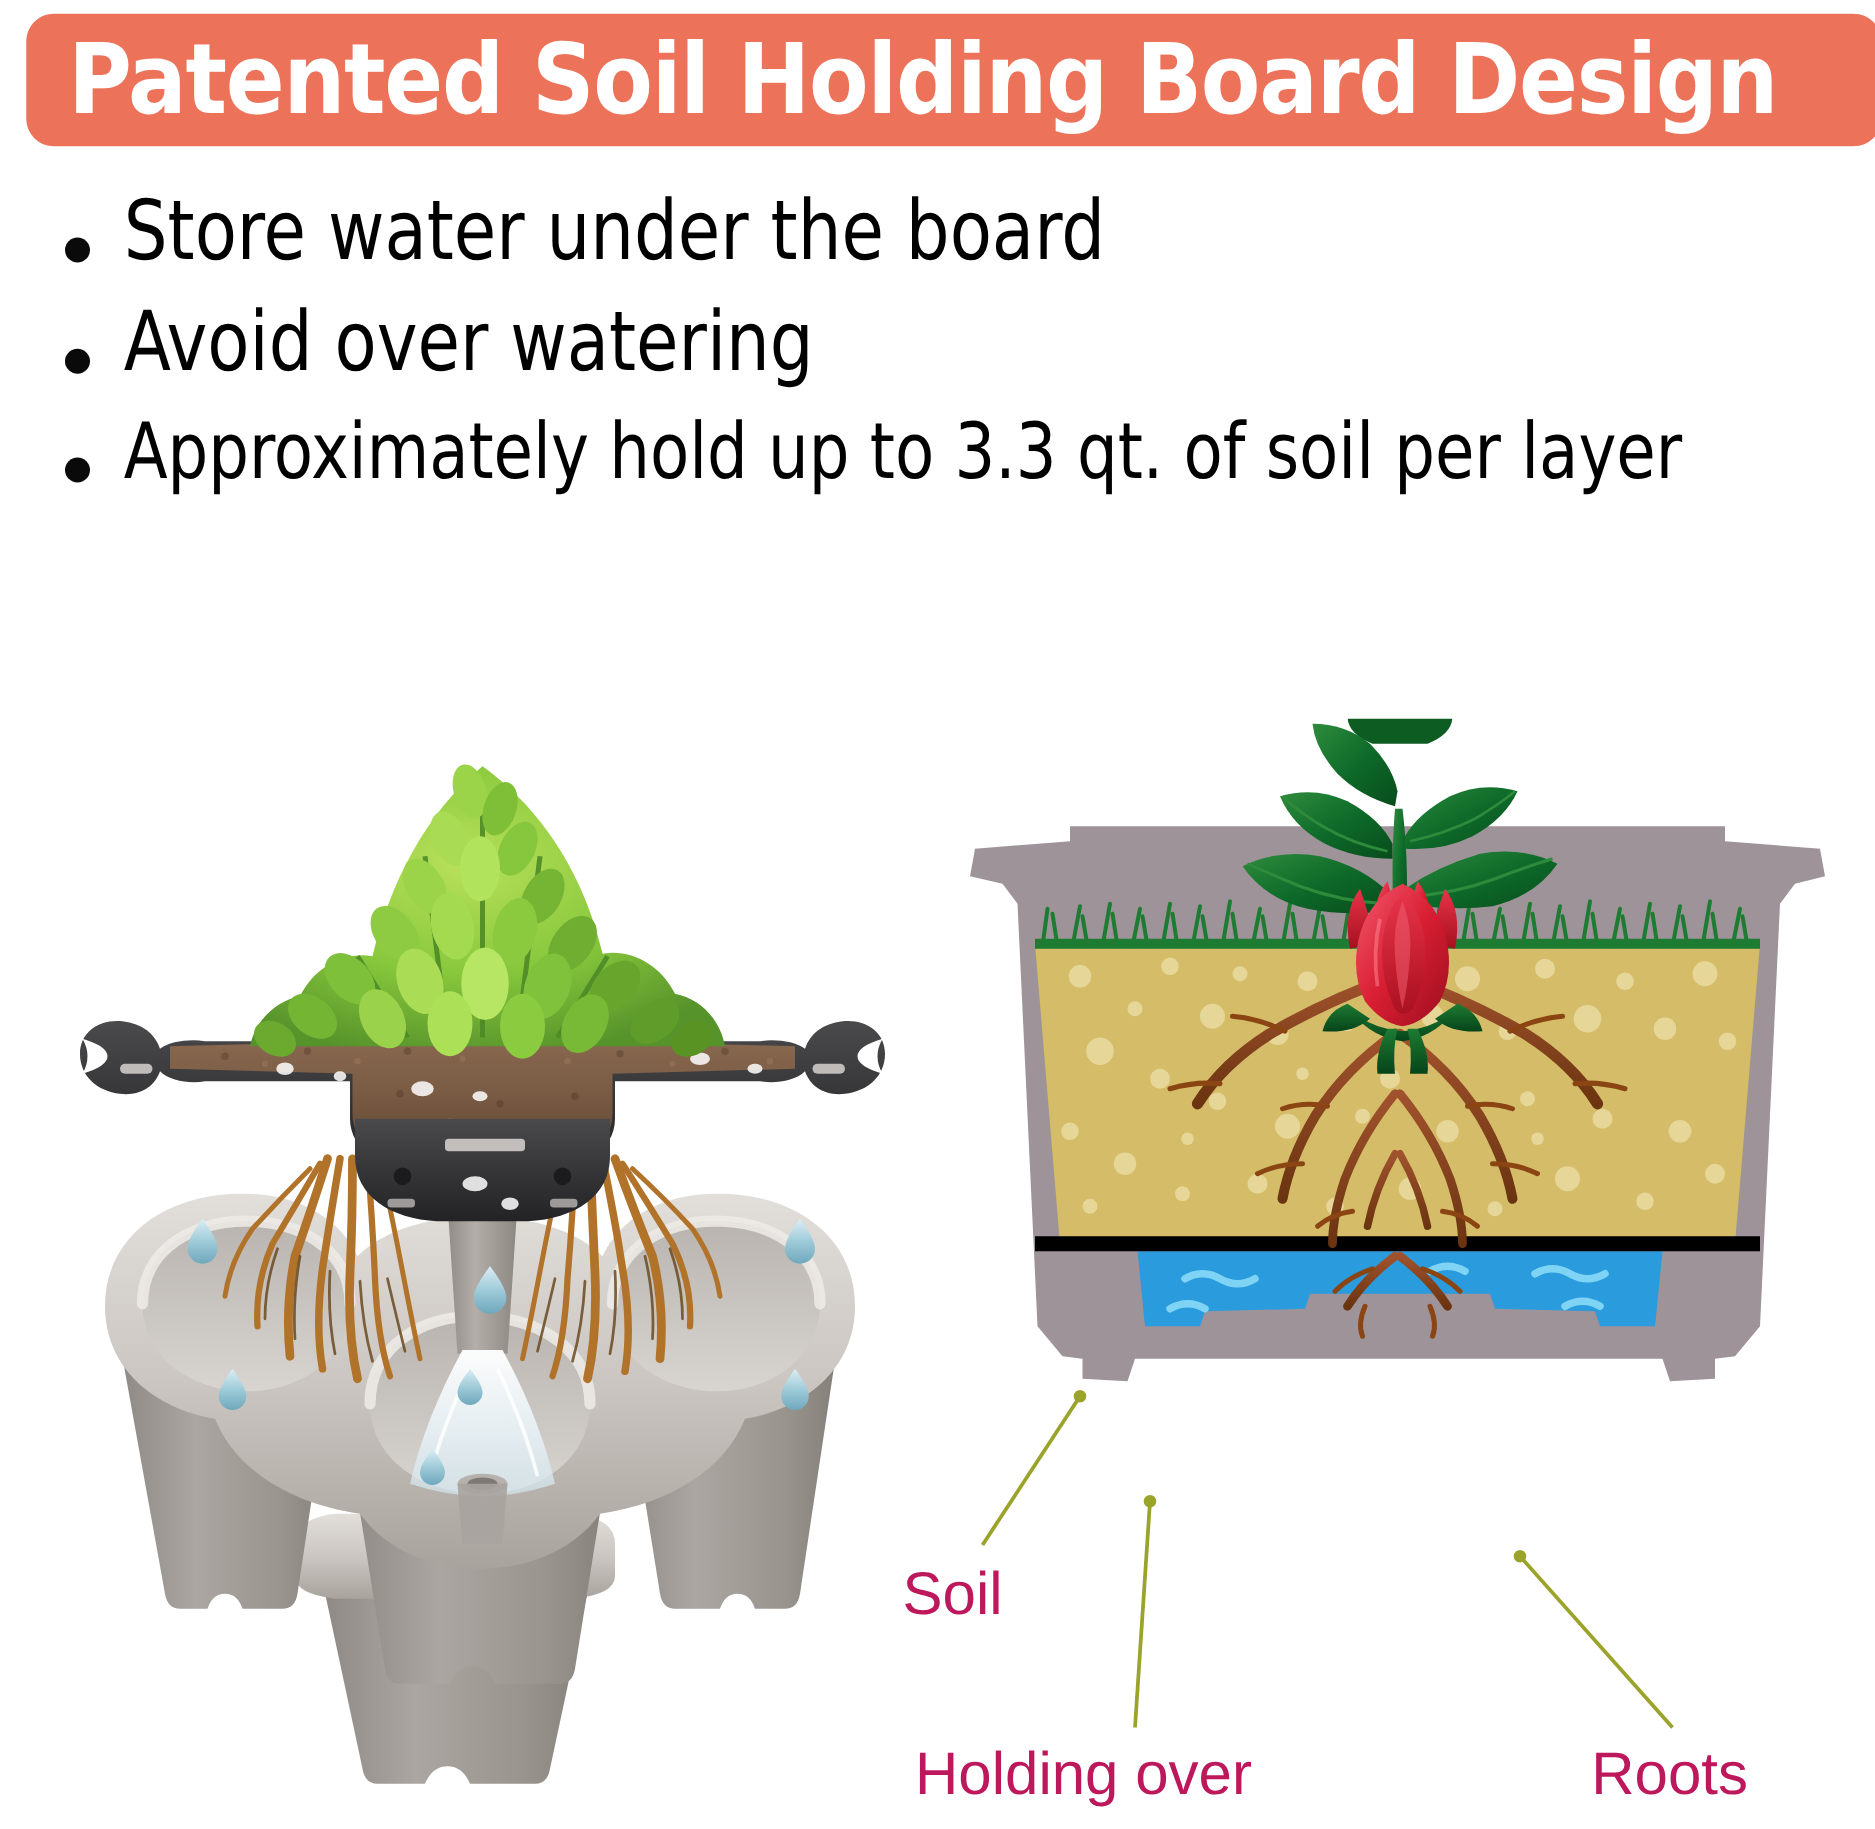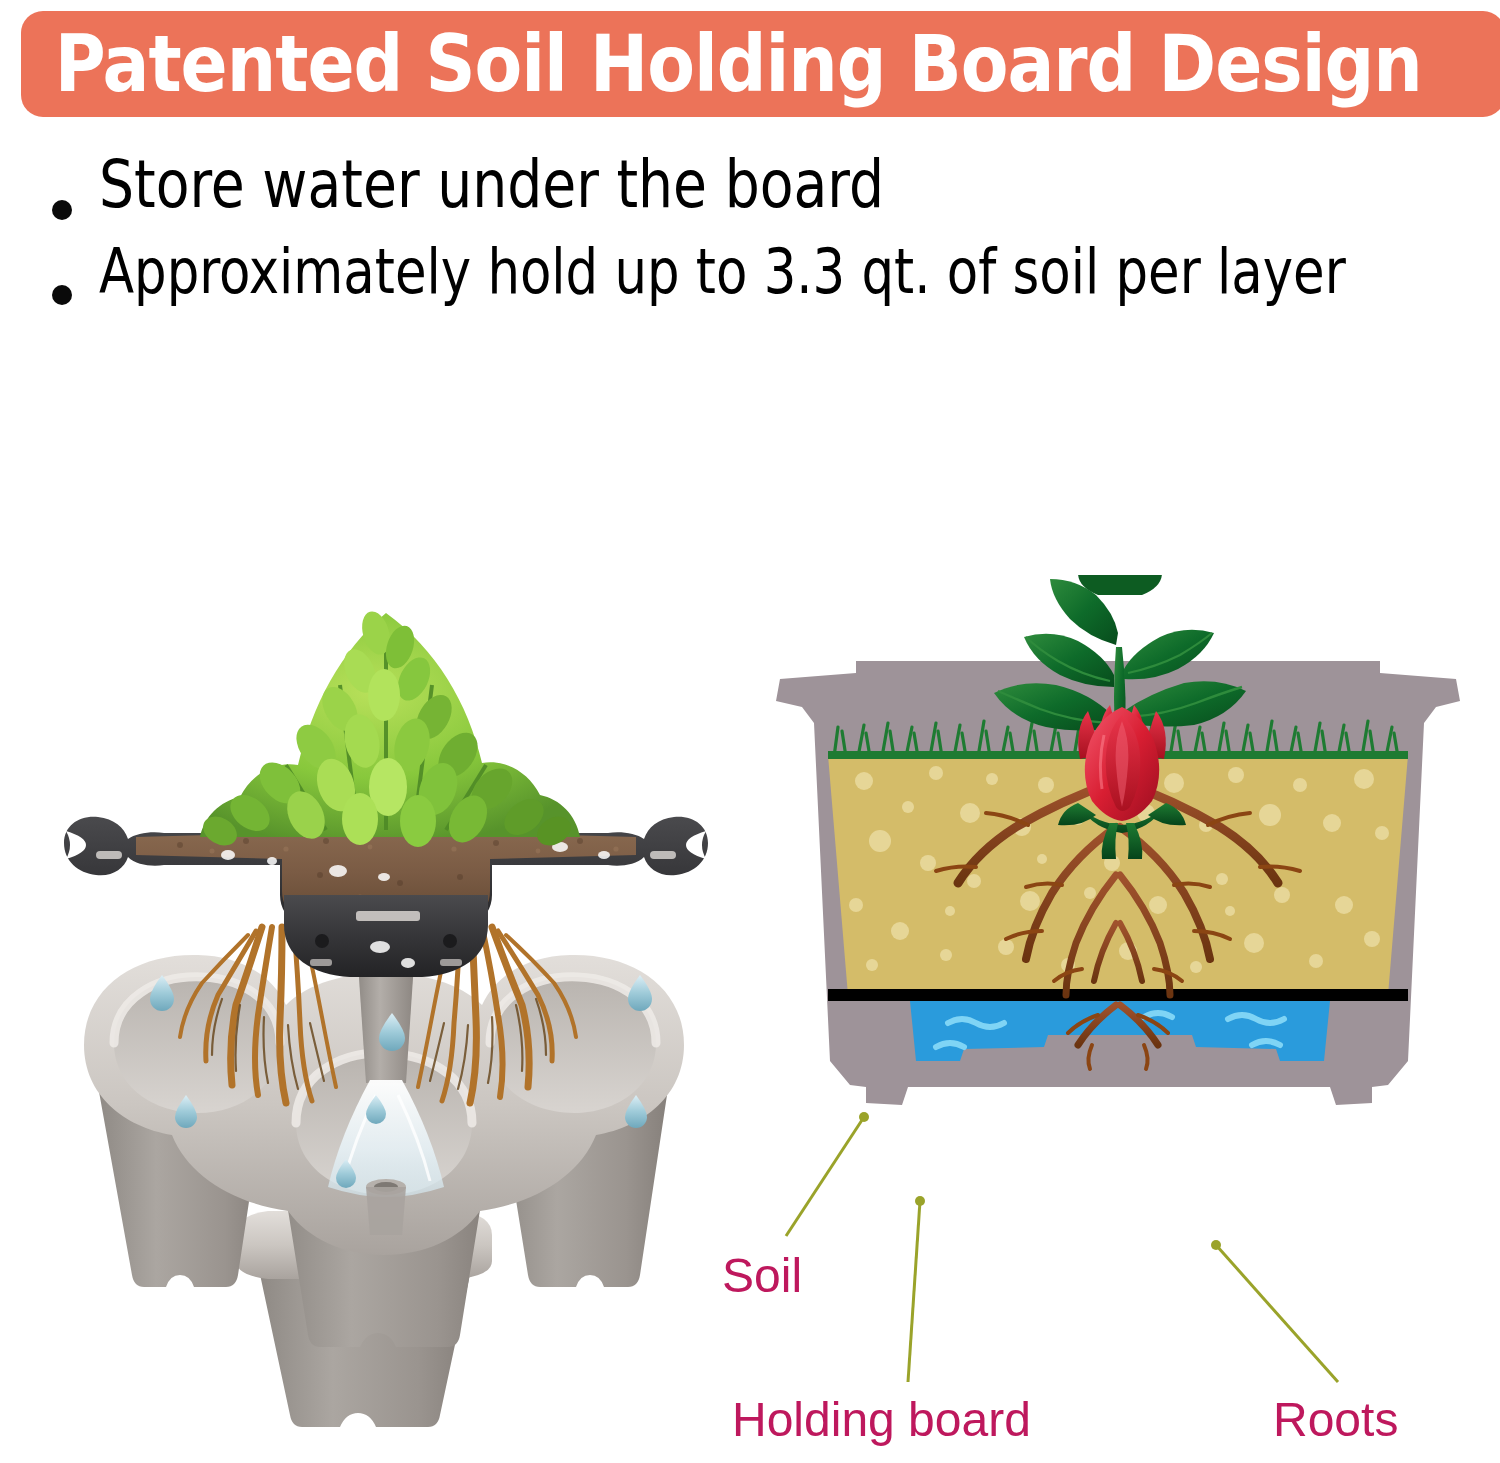--- a/index.html
+++ b/index.html
@@ -26,21 +26,21 @@
     padding-left: 34px;
     white-space: nowrap;
     transform: scaleX(0.99);
     transform-origin: left center;
     line-height: 1;
   }
 
   
   #bullet-list { position: absolute; left: 0; top: 150px; width: 1500px; }
   .bullet-row {
-    display: flex; align-items: flex-end;
+    display: flex; align-items: center;
     margin-bottom: 19px;
     padding-left: 52px;
   }
   .bullet-dot {
     width: 20px; height: 20px; border-radius: 50%;
     background: #0a0a0a; flex: 0 0 20px;
     margin-top: 30px; margin-right: 27px;
   }
   .bullet-text {
     font-family: "Liberation Sans Narrow", "DejaVu Sans Condensed", "Liberation Sans", sans-serif;
@@ -80,20 +80,24 @@
     <div id="header-title">Patented Soil Holding Board Design</div>
   </div>
 
   <div id="bullet-list">
 
     <div class="bullet-row">
       <div class="bullet-dot"></div>
       <div class="bullet-text b1">Store water under the board</div>
     </div>
 
+    <div class="bullet-row">
+      <div class="bullet-dot"></div>
+      <div class="bullet-text b2">Avoid over watering</div>
+    </div>
 
 
     <div class="bullet-row">
       <div class="bullet-dot"></div>
       <div class="bullet-text b4">Approximately hold up to 3.3 qt. of soil per layer</div>
     </div>
 
   </div>
 
   <div id="left-panel">
@@ -590,16 +594,16 @@
     <circle cx="864" cy="1117" r="5" fill="#9AA32A"></circle>
 
     <line x1="908" y1="1382" x2="920" y2="1201" stroke="#9AA32A" stroke-width="3"></line>
     <circle cx="920" cy="1201" r="5" fill="#9AA32A"></circle>
 
     <line x1="1338" y1="1382" x2="1216" y2="1245" stroke="#9AA32A" stroke-width="3"></line>
     <circle cx="1216" cy="1245" r="5" fill="#9AA32A"></circle>
   </svg>
 
   <div class="callout-label" id="label-soil">Soil</div>
-  <div class="callout-label" id="label-holding-board">Holding board</div>
+  <div class="callout-label" id="label-holding-board">Holding over</div>
   <div class="callout-label" id="label-water">Roots</div>
 
 </div>
 
 </body></html>

